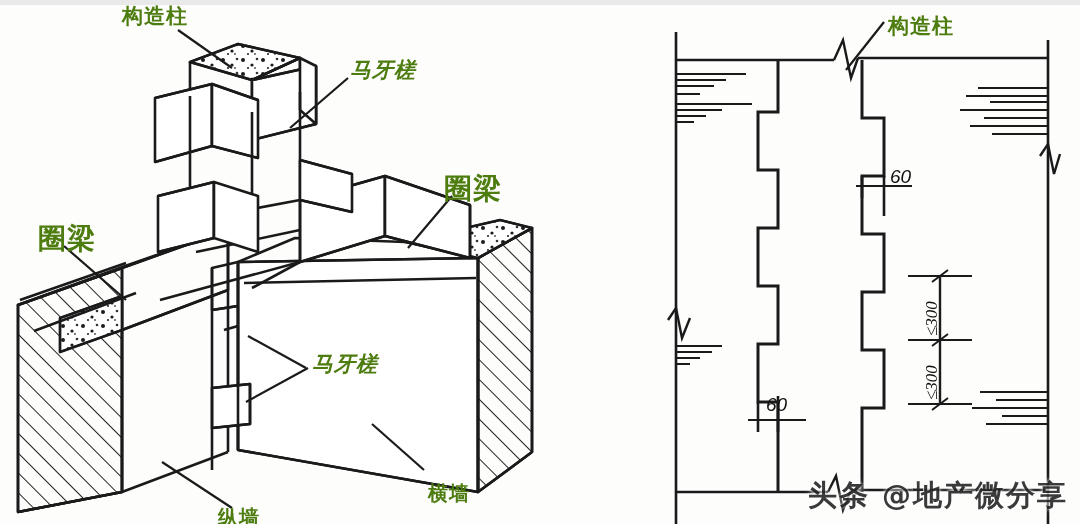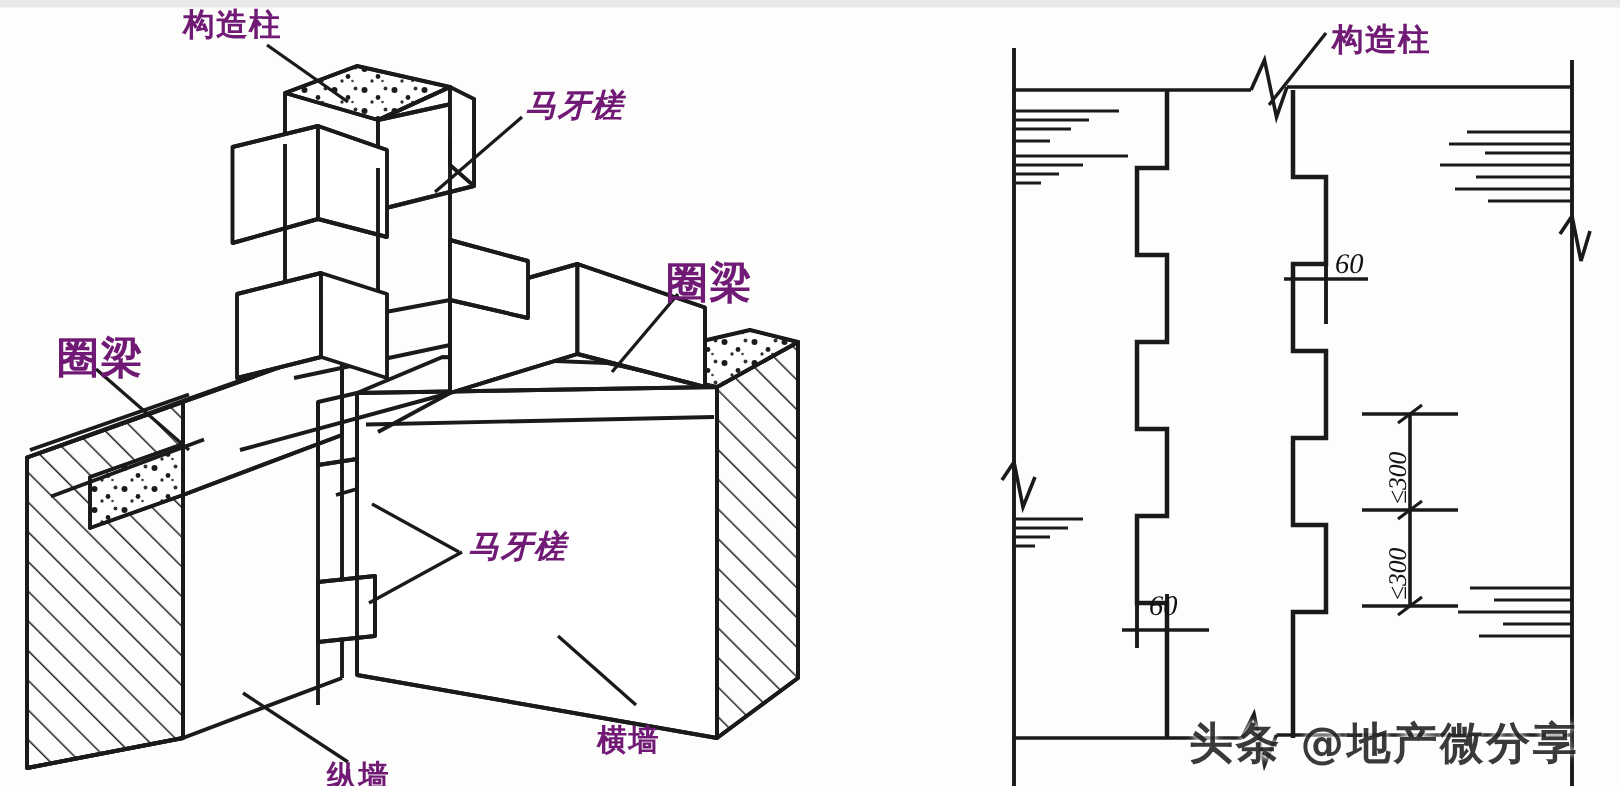--- a/index.html
+++ b/index.html
@@ -1,32 +1,32 @@
 <!DOCTYPE html>
 <html><head>
 <meta charset="utf-8">
 <style>
   html,body{margin:0;padding:0;background:#fff;}
   body{width:1080px;height:524px;position:relative;overflow:hidden;
        font-family:"Liberation Sans","DejaVu Sans",sans-serif;
        background:#fdfdfc;}
   .stage{position:absolute;inset:0;}
   svg.layer{position:absolute;left:0;top:0;width:1080px;height:524px;}
-  .lbl{position:absolute;color:#701a75;font-weight:700;letter-spacing:1px;
+  .lbl{position:absolute;color:#4d7c0f;font-weight:700;letter-spacing:1px;
        white-space:nowrap;font-family:"DejaVu Sans","Liberation Sans",sans-serif;text-align:center;}
   .lbl-cjz{font-size:21px;}
   .lbl-myc{font-size:21px;font-style:italic;}
   .lbl-ql{font-size:28px;}
   .lbl-wall{font-size:20px;}
   .dim{position:absolute;color:#111;font-size:19px;font-style:italic;
-       font-family:Liberation Serif, serif;}
+       font-family:Liberation Sans, sans-serif;}
   .dimv{position:absolute;color:#111;font-size:17px;font-style:italic;
         font-family:"Liberation Serif","DejaVu Serif",serif;
         transform:rotate(-90deg);transform-origin:left top;}
-  .wm{position:absolute;right:27px;bottom:8px;font-size:29px;font-weight:700;
+  .wm{position:absolute;right:12px;bottom:8px;font-size:29px;font-weight:700;
       color:#2a2a2a;opacity:.92;letter-spacing:2px;
       font-family:"DejaVu Sans","Liberation Sans",sans-serif;
       text-shadow:0 0 3px rgba(255,255,255,.95),0 0 6px rgba(255,255,255,.8);}
   .topbar{position:absolute;left:0;top:0;width:1080px;height:5px;background:#e9e9e9;}
 </style>
 </head>
 <body>
 
 <div class="stage">
 
@@ -248,21 +248,21 @@
   <div class="lbl lbl-cjz" style="left:122px;top:2px;">构造柱</div>
 
   <div class="lbl lbl-myc" style="left:350px;top:56px;">马牙槎</div>
 
   <div class="lbl lbl-ql" style="left:444px;top:170px;">圈梁</div>
 
   <div class="lbl lbl-ql" style="left:38px;top:220px;">圈梁</div>
 
   <div class="lbl lbl-myc" style="left:312px;top:350px;">马牙槎</div>
 
-  <div class="lbl lbl-wall" style="left:398px;top:480px;">横墙</div>
+  <div class="lbl lbl-wall" style="left:428px;top:480px;">横墙</div>
 
   <div class="lbl lbl-wall" style="left:218px;top:504px;">纵墙</div>
 
   <div class="lbl lbl-cjz" style="left:888px;top:12px;">构造柱</div>
 
   <div class="dim" style="left:890px;top:166px;">60</div>
 
   <div class="dim" style="left:766px;top:394px;">60</div>
 
   <div class="dimv" style="left:922px;top:336px;">≤300</div>

